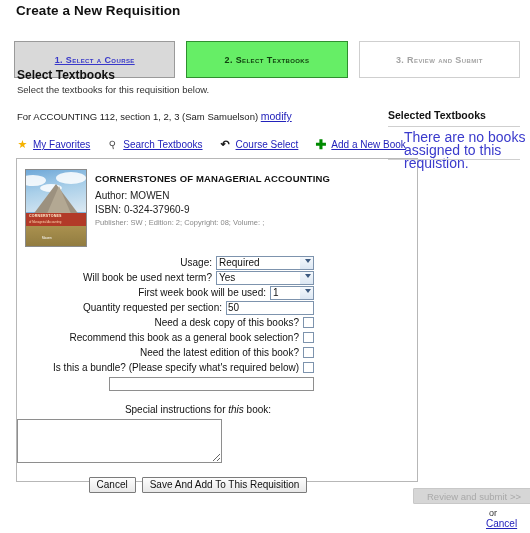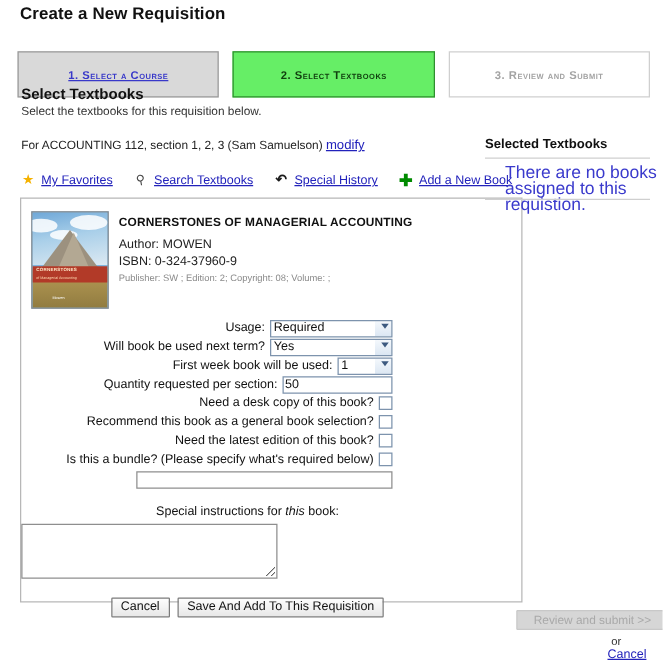--- a/index.html
+++ b/index.html
@@ -374,21 +374,21 @@
   </div>
 
   <div class="linkrow">
     <span class="ico star">★</span>
     <a href="#">My Favorites</a>
     <span class="gap"></span>
     <span class="ico mag">⚲</span>
     <a href="#">Search Textbooks</a>
     <span class="gap"></span>
     <span class="ico hist">↶</span>
-    <a href="#">Special History</a>
+    <a href="#">Course Select</a>
     <span class="gap"></span>
     <span class="ico plus">✚</span>
     <a href="#">Add a New Book</a>
   </div>
 
   <div class="book-panel">
 
     <div class="cover">
       <div class="sky"></div>
       <div class="cloud c1"></div>
@@ -440,21 +440,21 @@
           <span class="arw"></span>
         </span>
       </div>
 
       <div class="frow">
         <span class="flabel">Quantity requested per section:</span>
         <input class="ftext" type="text" value="50" style="">
       </div>
 
       <div class="frow cbrow">
-        <span class="flabel">Need a desk copy of this book?</span>
+        <span class="flabel">Need a desk copy of this books?</span>
         <span class="cbox"></span>
       </div>
 
       <div class="frow cbrow">
         <span class="flabel">Recommend this book as a general book selection?</span>
         <span class="cbox"></span>
       </div>
 
       <div class="frow cbrow">
         <span class="flabel">Need the latest edition of this book?</span>

